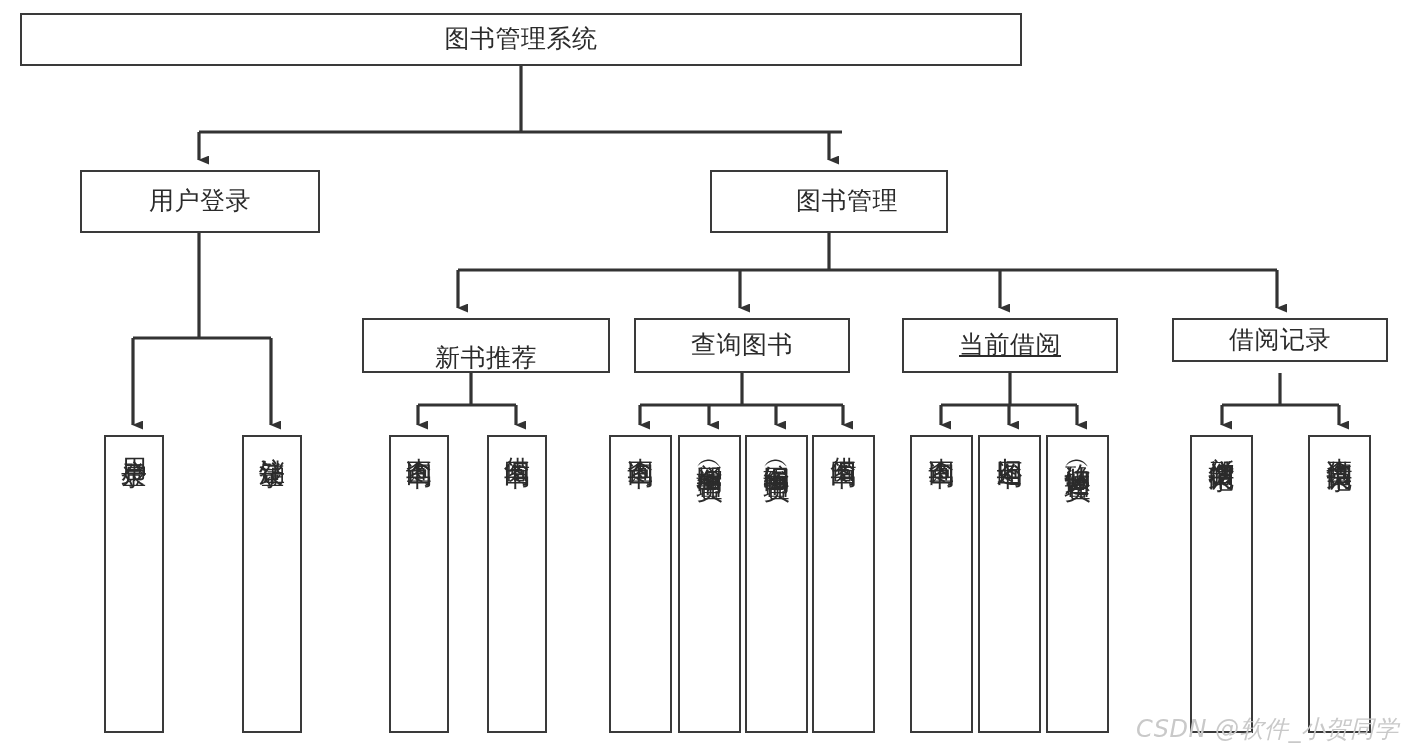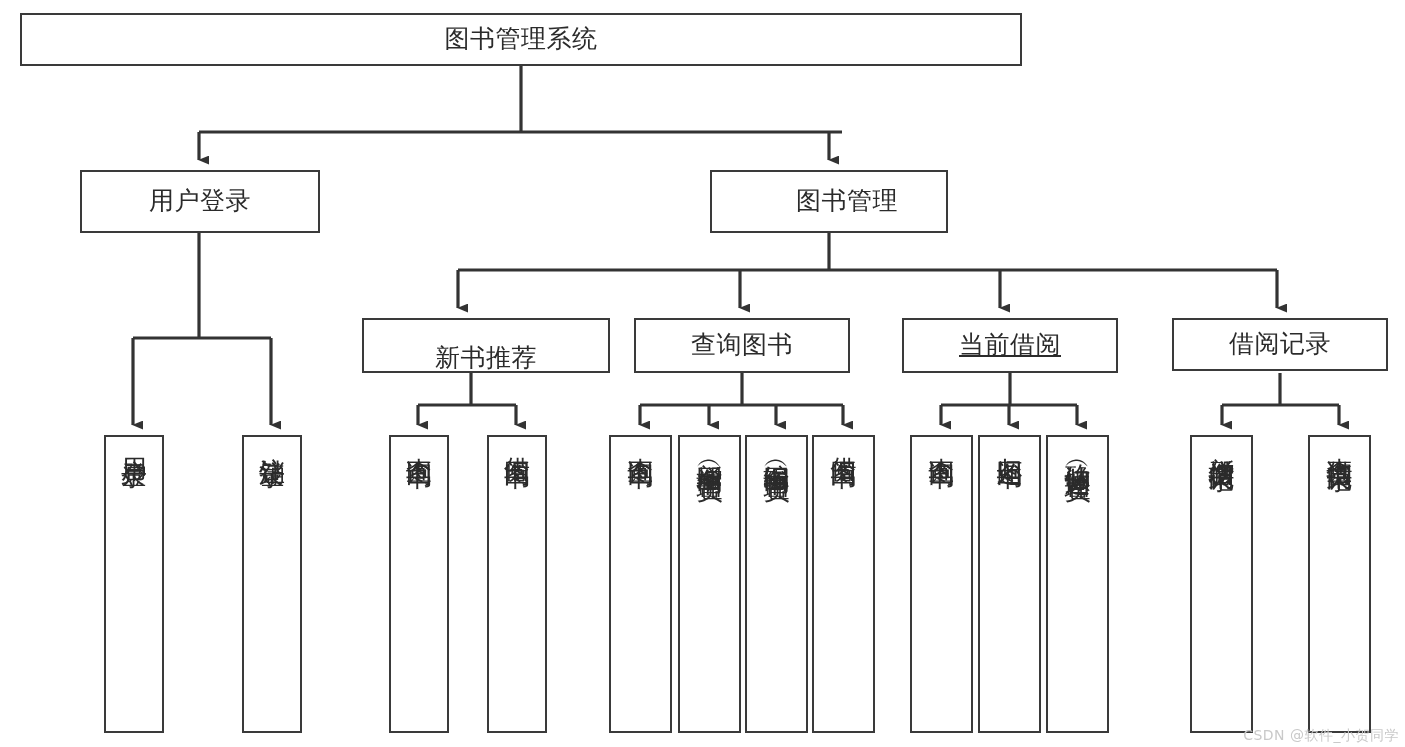--- a/index.html
+++ b/index.html
@@ -65,25 +65,26 @@
   .node.vert.tall-text .node-label{
     align-items:flex-start;
   }
   .node.vert.mid-text .node-label{
     align-items:center;
     padding-top:0;
   }
   .watermark{
     position:absolute;
     right:6px;bottom:2px;
-    font-size:14px;
+    font-size:24px;
     color:#c9c9c9;
     letter-spacing:0.5px;
     user-select:none;
     white-space:nowrap;
+    font-style:italic;
   }
 </style>
 </head>
 <body>
 
 <div id="diagram-root">
 
   <svg id="connectors" viewBox="0 0 1405 747" xmlns="http://www.w3.org/2000/svg">
     <defs>
       <marker id="arrowhead" markerWidth="9" markerHeight="11" refX="4.5" refY="10.2" orient="auto" markerUnits="userSpaceOnUse">
@@ -151,21 +152,21 @@
   </div>
 
   <div class="node horiz" style="left:634px;top:318px;width:216px;height:55px;">
     <span class="node-label">查询图书</span>
   </div>
 
   <div class="node horiz" style="left:902px;top:318px;width:216px;height:55px;text-decoration:underline;">
     <span class="node-label">当前借阅</span>
   </div>
 
-  <div class="node horiz" style="left:1172px;top:318px;width:216px;height:53px;">
+  <div class="node horiz" style="left:1172px;top:318px;width:216px;height:44px;">
     <span class="node-label">借阅记录</span>
   </div>
 
   <div class="node vert mid-text" style="left:104px;top:435px;width:60px;height:298px;">
     <span class="node-label">用户登录</span>
   </div>
 
   <div class="node vert mid-text" style="left:242px;top:435px;width:60px;height:298px;">
     <span class="node-label">注销登录</span>
   </div>

